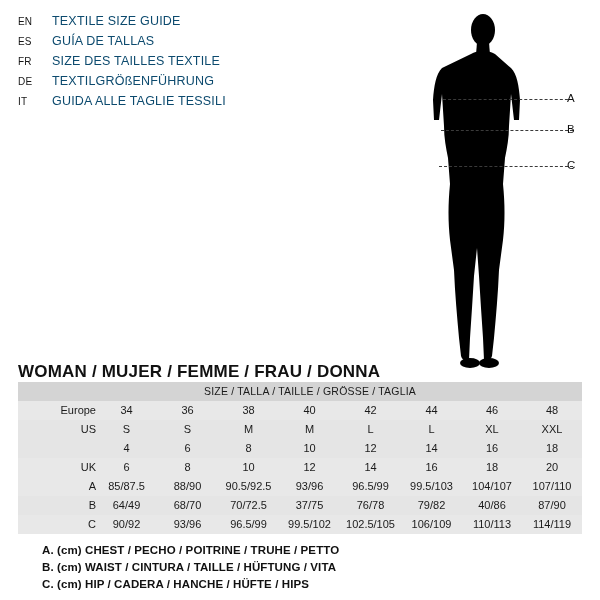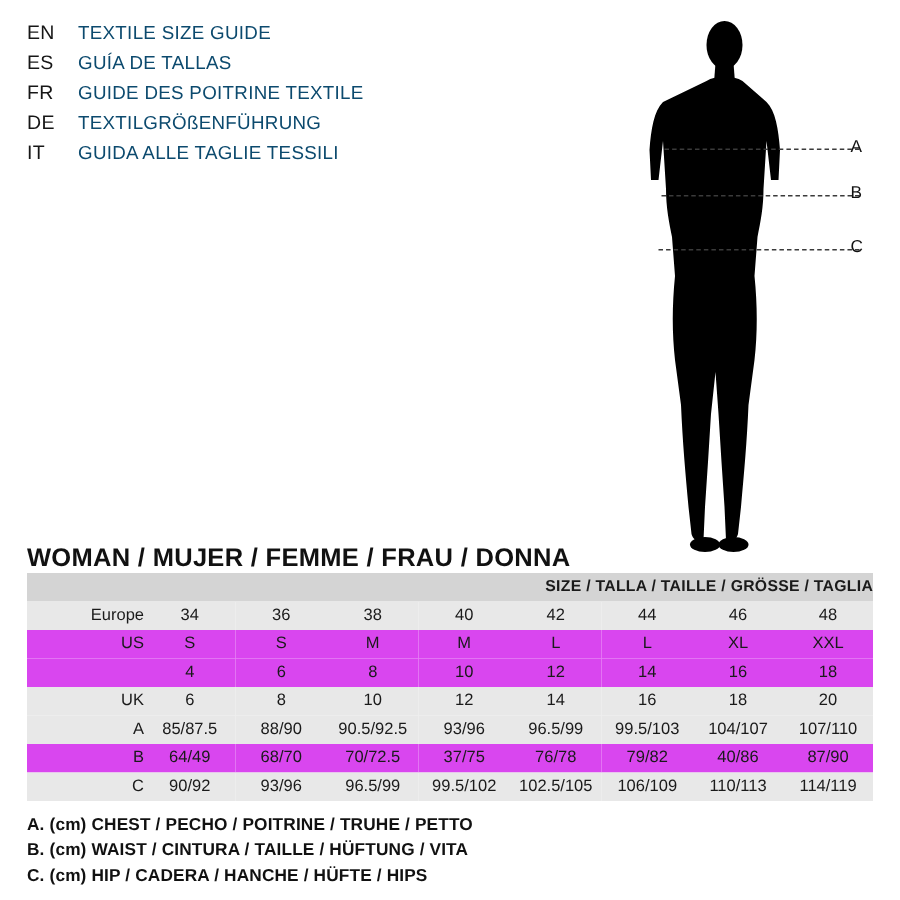--- a/index.html
+++ b/index.html
@@ -28,21 +28,21 @@
     left: 18px;
     width: 360px;
   }
   .lang-row {
     display: flex;
     align-items: baseline;
     height: 20px;
   }
   .lang-code {
     width: 34px;
-    font-size: 13px;
+    font-size: 10px;
     letter-spacing: 0.2px;
     color: #161616;
   }
   .lang-text {
     font-size: 12.5px;
     letter-spacing: 0.2px;
     color: #0c4a6e;
     white-space: nowrap;
   }
 
@@ -100,66 +100,67 @@
     line-height: 19px;
     text-align: center;
     color: #1a1a1a;
   }
   table.size-table td.rowhead {
     text-align: right;
     padding-left: 5px;
   }
   tr.head-row td {
     background: #d4d4d4;
-    font-weight: bold;
+    font-weight: normal;
     font-size: 10.5px;
     letter-spacing: 0.2px;
-    text-align: right;
+    text-align: center;
     padding-left: 20px;
   }
   tr.shade td {
     background: #e8e8e8;
   }
   tr.plain td {
-    background: #d946ef;
+    background: #e5e5e5;
   }
 
   
   .notes {
     position: absolute;
     left: 18px;
     top: 542px;
     width: 500px;
   }
   .note-line {
     font-size: 11.5px;
     font-weight: bold;
     letter-spacing: 0.1px;
     height: 17px;
     line-height: 17px;
     color: #111;
+    margin-left: 24px;
   }
 </style>
 </head>
 <body>
 
 <div class="page">
 
   <div class="lang-block">
     <div class="lang-row">
       <div class="lang-code">EN</div>
       <div class="lang-text">TEXTILE SIZE GUIDE</div>
     </div>
     <div class="lang-row">
       <div class="lang-code">ES</div>
       <div class="lang-text">GUÍA DE TALLAS</div>
     </div>
     <div class="lang-row">
       <div class="lang-code">FR</div>
-      <div class="lang-text">GUIDE DES POITRINE TEXTILE</div>
+      <div class="lang-text">SIZE DES TAILLES TEXTILE</div>
     </div>
     <div class="lang-row">
       <div class="lang-code">DE</div>
       <div class="lang-text">TEXTILGRÖßENFÜHRUNG</div>
     </div>
     <div class="lang-row">
       <div class="lang-code">IT</div>
       <div class="lang-text">GUIDA ALLE TAGLIE TESSILI</div>
     </div>
   </div>

